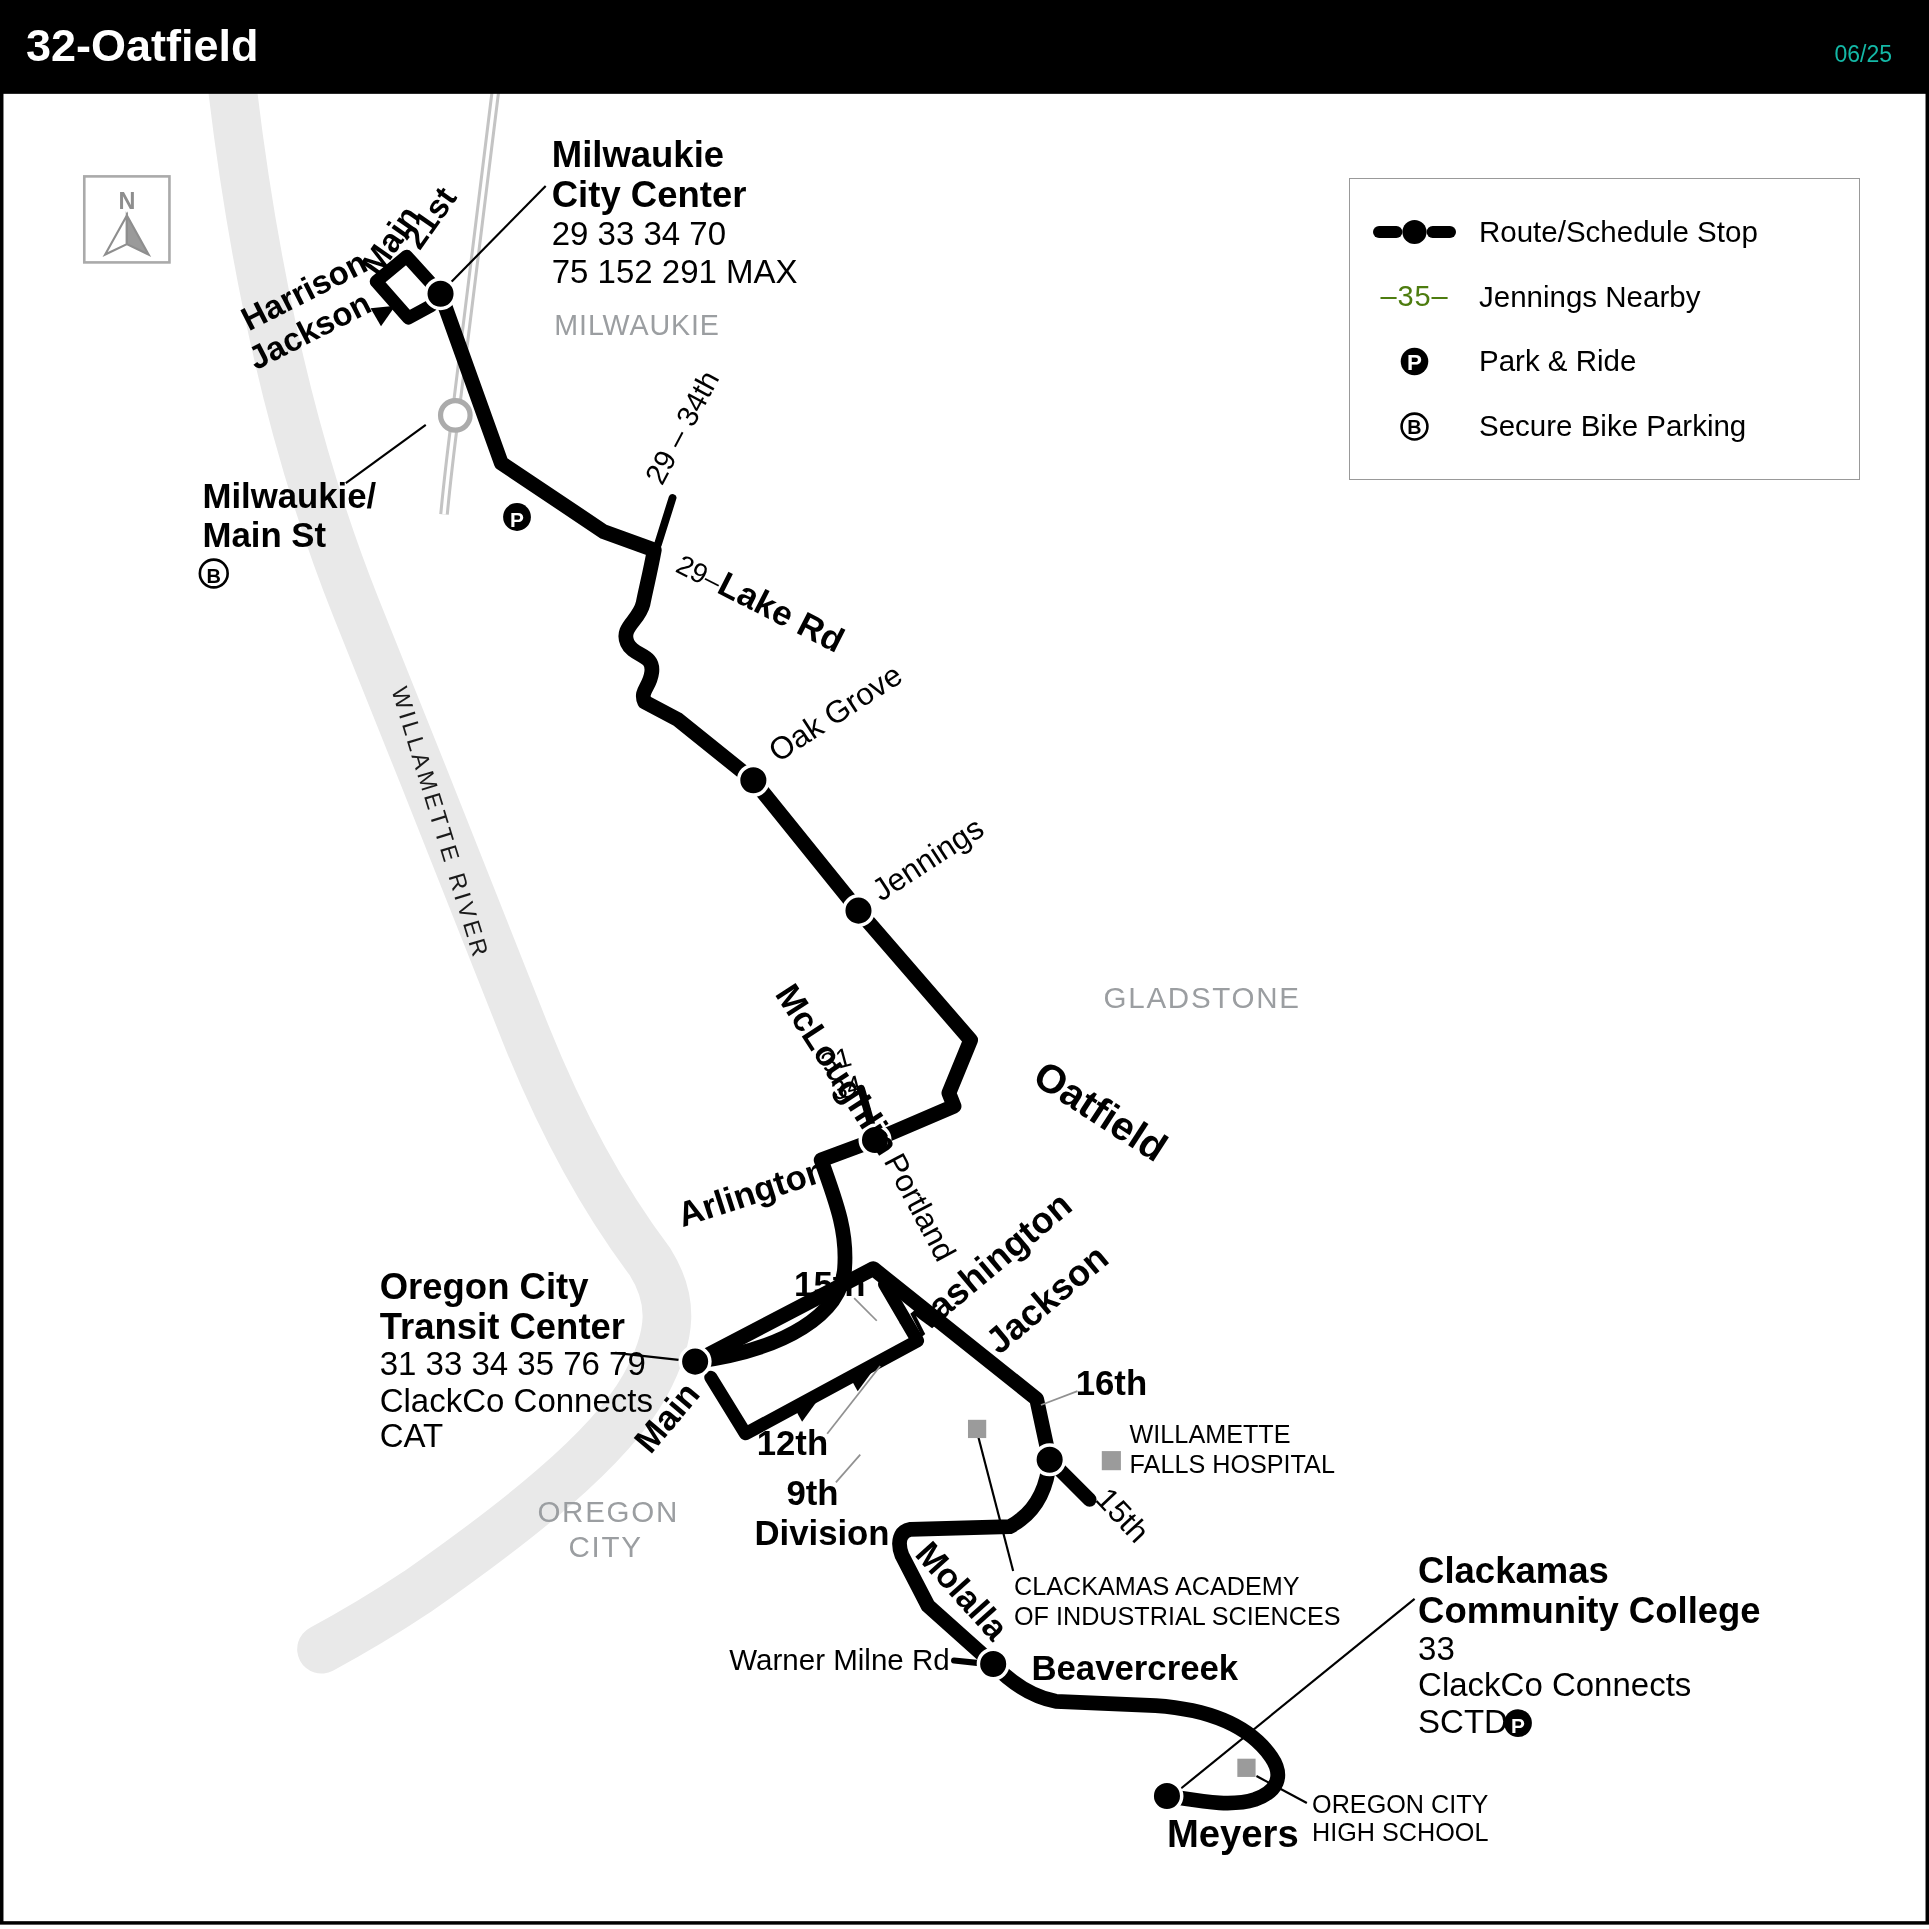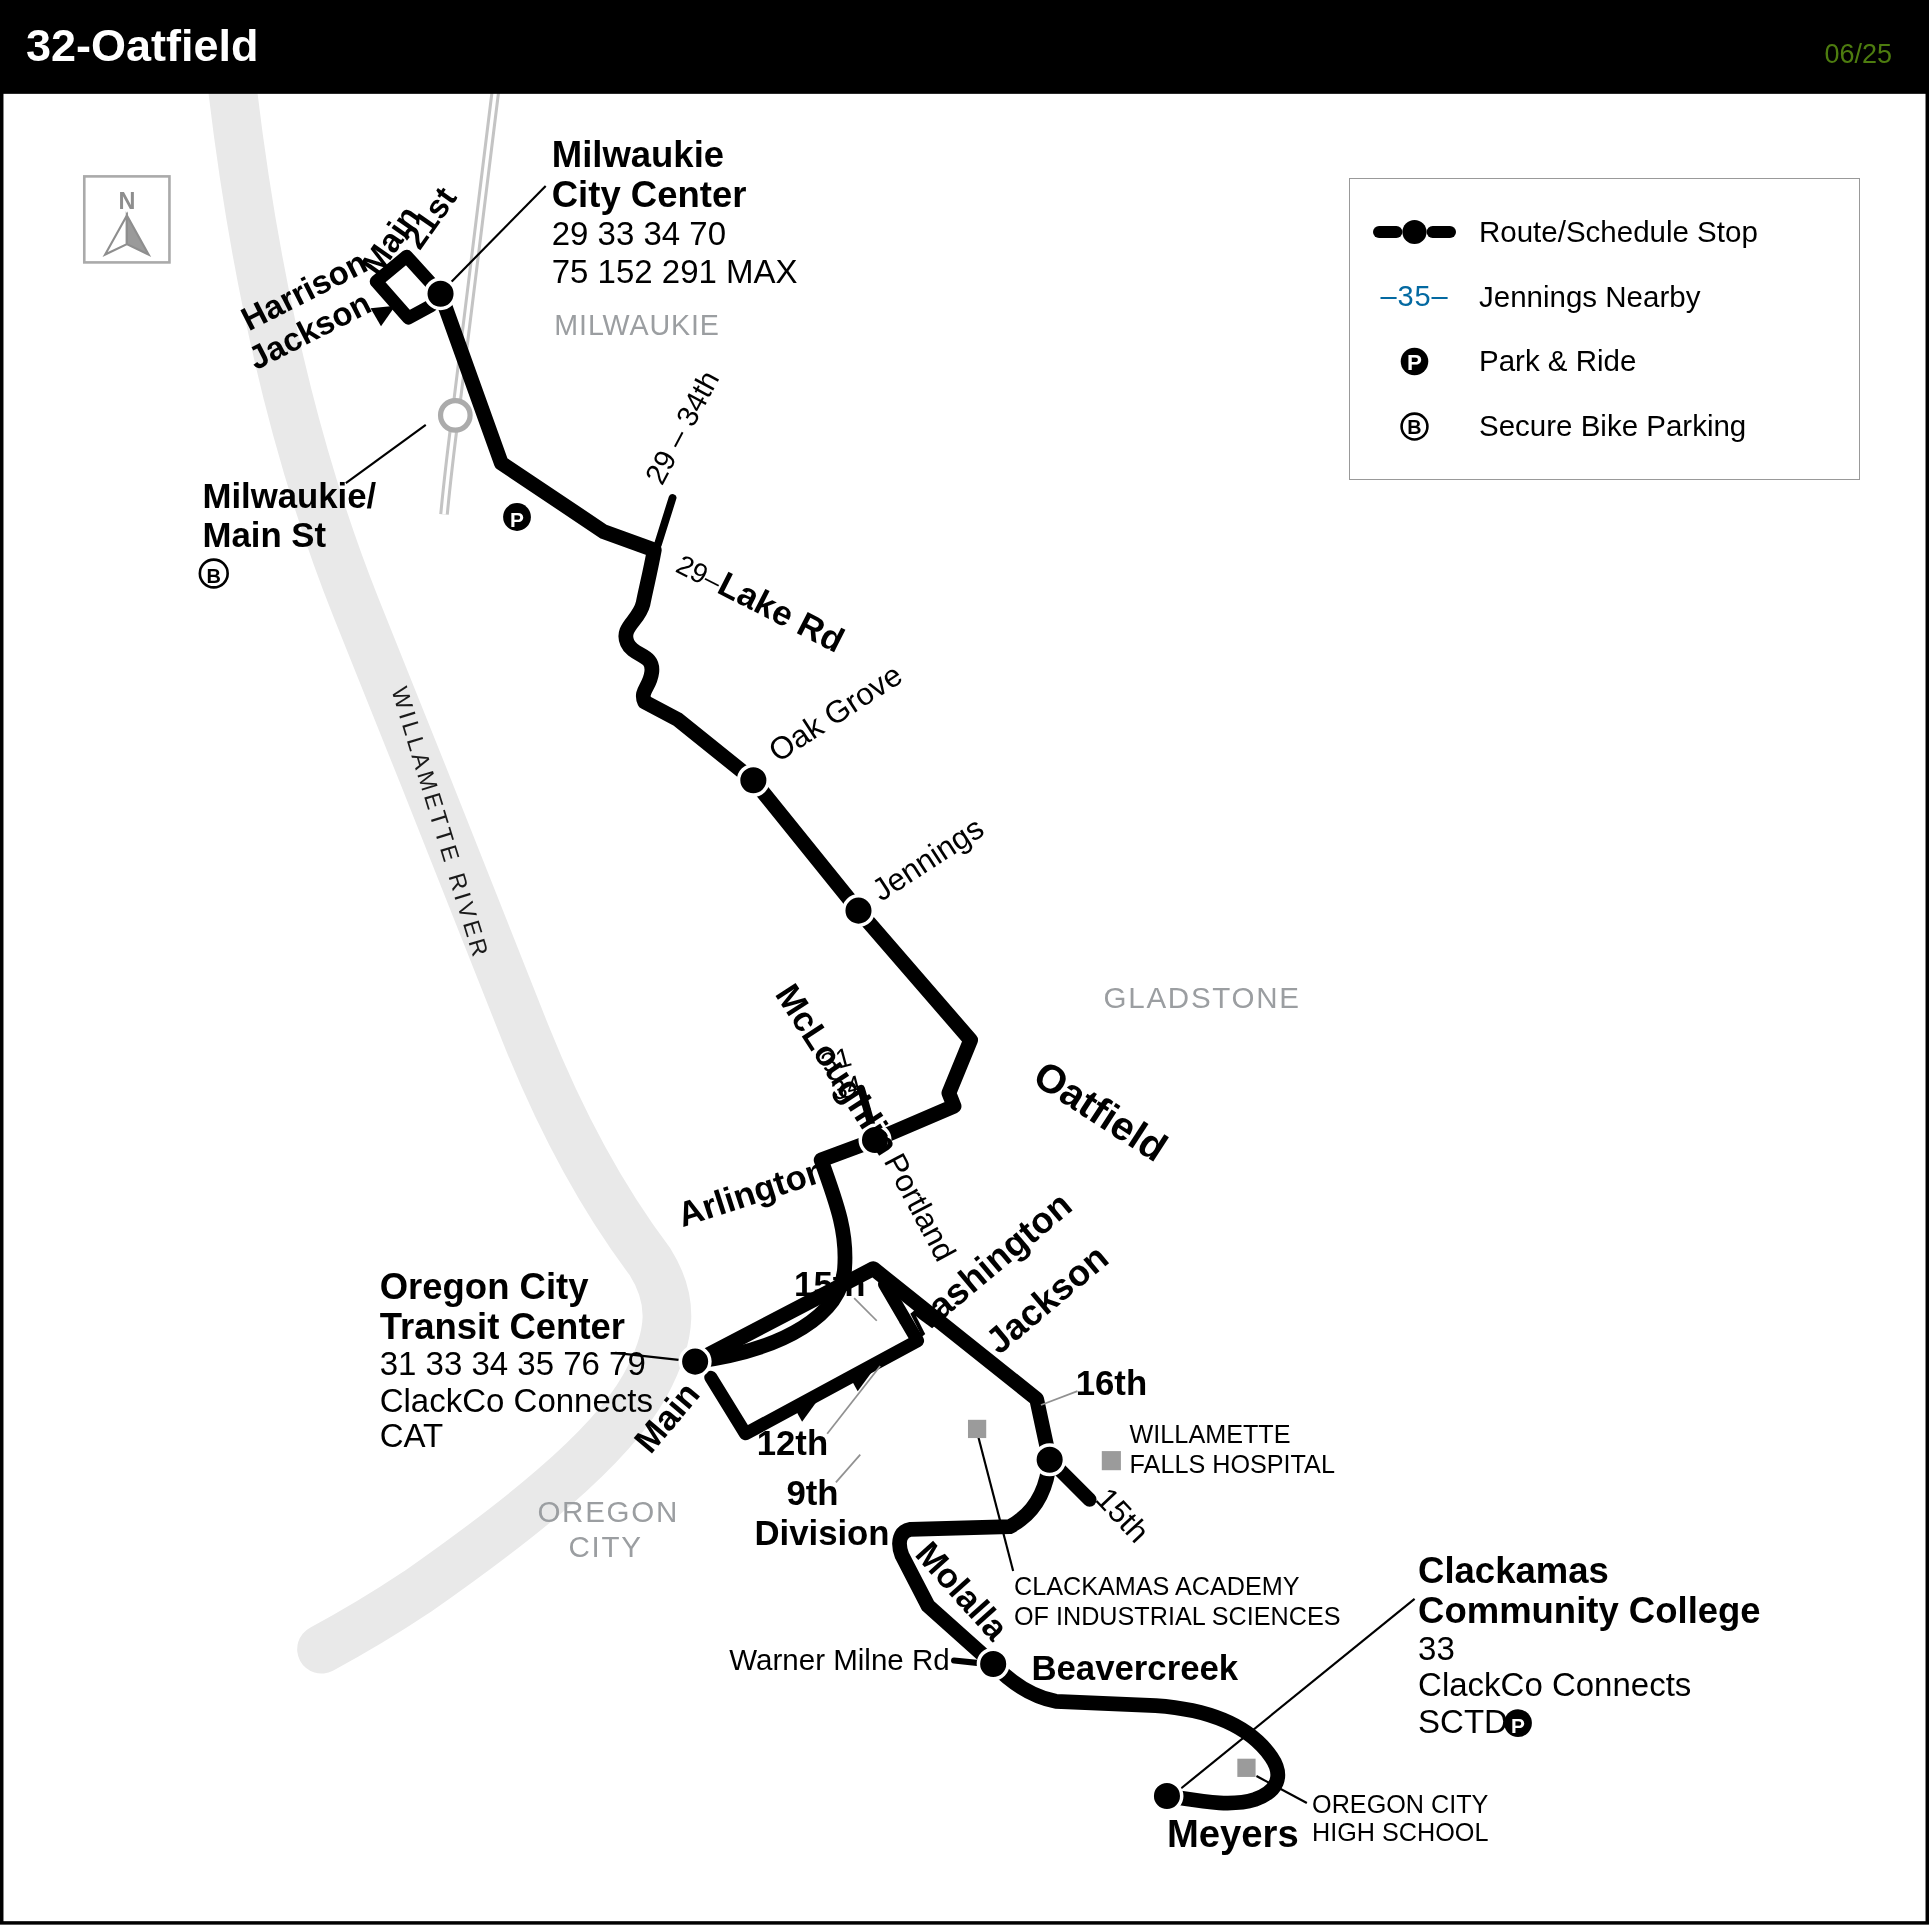--- a/index.html
+++ b/index.html
@@ -2,29 +2,29 @@
 <html style="font-size:14px"><head>
 <meta charset="utf-8">
 <style>
   html,body{margin:0;padding:0;background:#fff;}
   body{width:1929px;height:1929px;position:relative;overflow:hidden;
        font-family:"Liberation Sans","DejaVu Sans",sans-serif;}
   .stage{position:absolute;left:0;top:0;width:1929px;height:1818px;}
   .header{position:absolute;left:0;top:0;width:1929px;height:92px;background:#000;
           display:flex;align-items:center;justify-content:space-between;z-index:5;}
   .header .title{color:#fff;font-size:45px;font-weight:700;margin-left:26px;letter-spacing:0;}
-  .header .date{color:#4d7c0f;font-size:27px;margin-right:37px;margin-top:16px;}
+  .header .date{color:#14b8a6;font-size:23px;margin-right:37px;margin-top:16px;}
   svg.map{position:absolute;left:0;top:0;z-index:1;}
   .legend{position:absolute;left:1349px;top:178px;width:511px;height:302px;background:#fff;
           border:1.7px solid #999;z-index:4;display:flex;flex-direction:column;justify-content:space-evenly;
           padding:5.2px 0;box-sizing:border-box;}
   .legend-row{display:flex;align-items:center;}
   .legend-icon{width:129px;display:flex;justify-content:center;align-items:center;flex:0 0 129px;}
   .legend-label{font-size:29.5px;color:#000;}
-  .transfer-symbol{font-size:29px;color:#0369a1;letter-spacing:0.9px;}
+  .transfer-symbol{font-size:29px;color:#4d7c0f;letter-spacing:0.9px;}
 </style>
 </head>
 <body>
 
 <div class="stage">
 
   <div class="header">
     <span class="title">32-Oatfield</span>
     <span class="date">06/25</span>
   </div>

